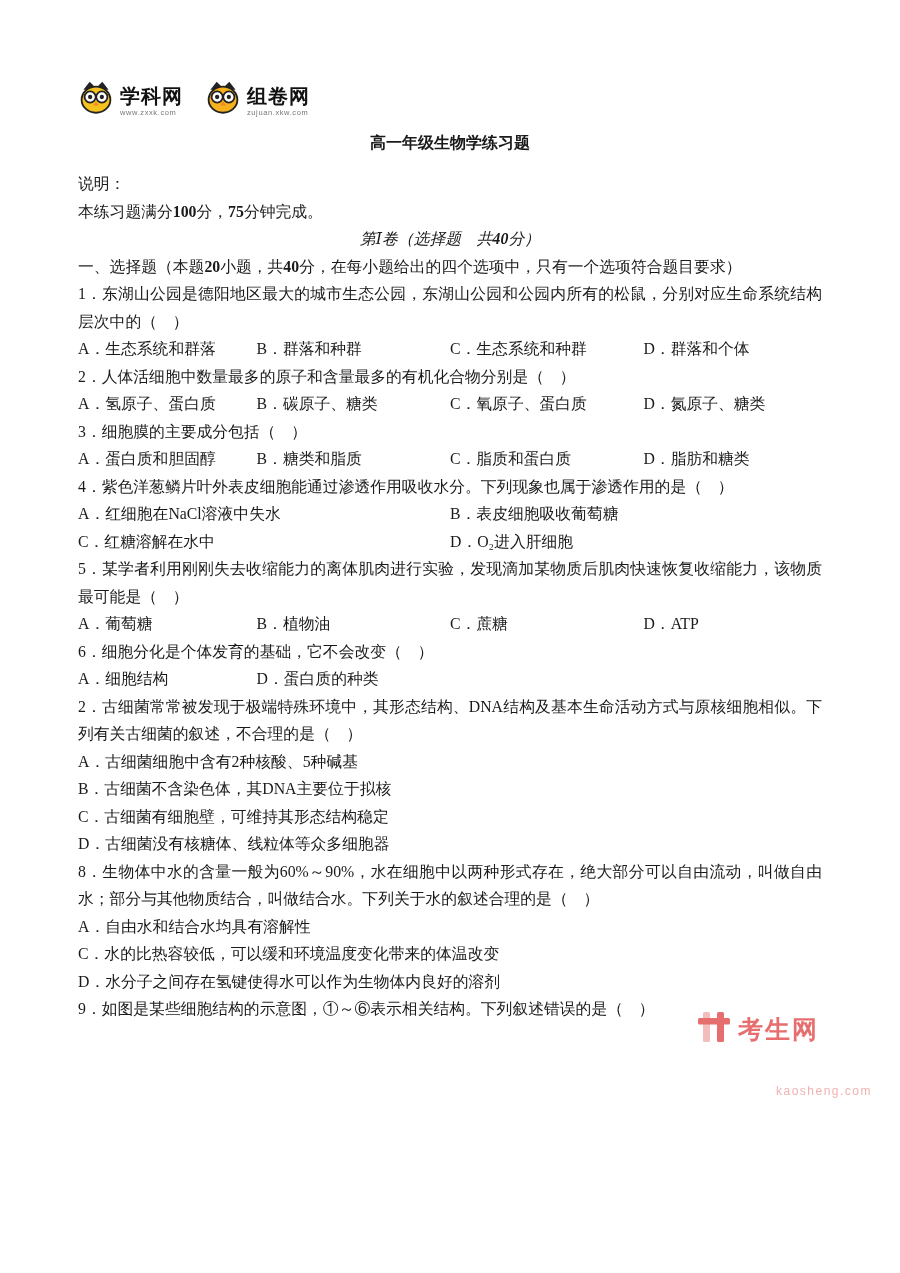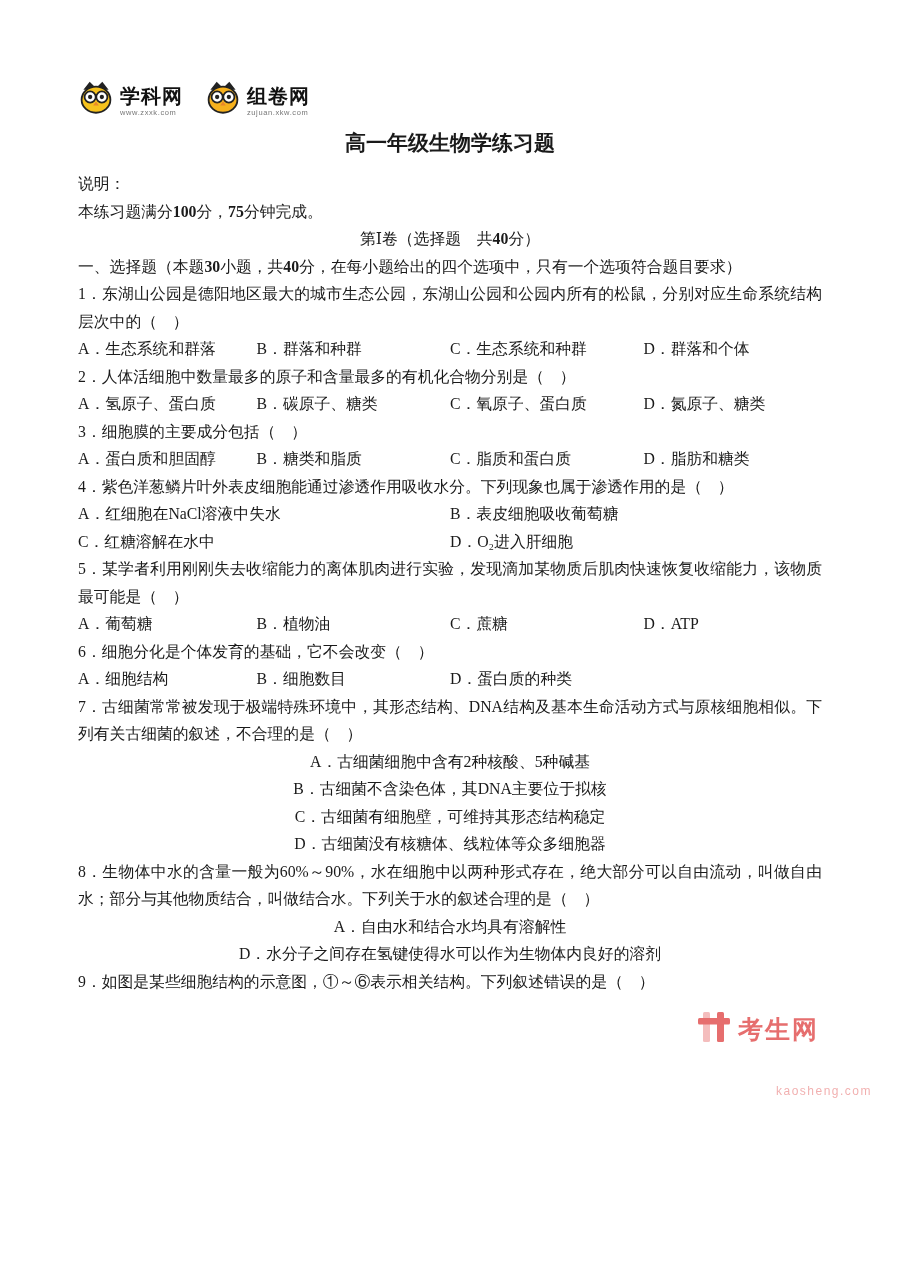--- a/index.html
+++ b/index.html
@@ -21,32 +21,32 @@
   .logo-text{display:flex;flex-direction:column;line-height:1;}
   .logo-name{
     font-family:"Liberation Sans","DejaVu Sans",sans-serif;
     font-weight:bold;font-size:20px;color:#111;letter-spacing:1px;
   }
   .logo-sub{
     font-family:"Liberation Sans","DejaVu Sans",sans-serif;
     font-size:7.5px;color:#777;margin-top:3px;letter-spacing:.6px;
   }
   
-  .title{font-size:21px;font-weight:bold;text-align:center;line-height:30px;margin:8px 0 12px;}
-  .center{text-align:center;}
+  .title{font-size:16px;font-weight:bold;text-align:center;line-height:30px;margin:8px 0 12px;}
+  .center{text-align:center;font-style:italic;}
   p.line{margin:0;}
   .bold-nums b{font-weight:bold;}
   
   .question{margin:0;}
   .stem{text-align:justify;}
   .options{display:grid;}
   .options .option{display:block;}
   .row4{grid-template-columns:24% 26% 26% 24%;}
   .grid2{grid-template-columns:50% 50%;}
-  .stack{grid-template-columns:100%;text-align:center;}
+  .stack{grid-template-columns:100%;}
   
   .watermark{
     position:absolute;right:28px;bottom:18px;opacity:.85;
     display:flex;flex-direction:column;align-items:flex-start;
     font-family:"Liberation Sans","DejaVu Sans",sans-serif;
     gap:33px;
   }
   .wm-row{display:flex;align-items:center;gap:6px;}
   .wm-text{color:var(--wm-red);font-weight:bold;font-size:25px;letter-spacing:2px;}
   .wm-sub{color:var(--wm-red);opacity:.55;font-size:12px;letter-spacing:1.5px;margin-top:2px;margin-left:44px;padding-left:36px;}
@@ -94,21 +94,21 @@
           <span class="logo-sub">zujuan.xkw.com</span>
         </span>
       </div>
     </div>
 
     <h1 class="title">高一年级生物学练习题</h1>
 
     <p class="line">说明：</p>
     <p class="line bold-nums">本练习题满分<b>100</b>分，<b>75</b>分钟完成。</p>
     <p class="line center bold-nums">第Ⅰ卷（选择题　共<b>40</b>分）</p>
-    <p class="line bold-nums stem">一、选择题（本题<b>30</b>小题，共<b>40</b>分，在每小题给出的四个选项中，只有一个选项符合题目要求）</p>
+    <p class="line bold-nums stem">一、选择题（本题<b>20</b>小题，共<b>40</b>分，在每小题给出的四个选项中，只有一个选项符合题目要求）</p>
 
     <div id="questions">
         <div class="question">
           <p class="stem line">1．东湖山公园是德阳地区最大的城市生态公园，东湖山公园和公园内所有的松鼠，分别对应生命系统结构层次中的（　）</p>
           <div class="options row4">
             <span class="option">A．生态系统和群落</span>
             <span class="option">B．群落和种群</span>
             <span class="option">C．生态系统和种群</span>
             <span class="option">D．群落和个体</span>
           </div>
@@ -146,37 +146,37 @@
             <span class="option">A．葡萄糖</span>
             <span class="option">B．植物油</span>
             <span class="option">C．蔗糖</span>
             <span class="option">D．ATP</span>
           </div>
         </div>
         <div class="question">
           <p class="stem line">6．细胞分化是个体发育的基础，它不会改变（　）</p>
           <div class="options row4">
             <span class="option">A．细胞结构</span>
-            <span class="option">B．细胞数目</span>
             <span class="option">D．蛋白质的种类</span>
           </div>
         </div>
         <div class="question">
-          <p class="stem line">7．古细菌常常被发现于极端特殊环境中，其形态结构、DNA结构及基本生命活动方式与原核细胞相似。下列有关古细菌的叙述，不合理的是（　）</p>
+          <p class="stem line">2．古细菌常常被发现于极端特殊环境中，其形态结构、DNA结构及基本生命活动方式与原核细胞相似。下列有关古细菌的叙述，不合理的是（　）</p>
           <div class="options stack">
             <span class="option">A．古细菌细胞中含有2种核酸、5种碱基</span>
             <span class="option">B．古细菌不含染色体，其DNA主要位于拟核</span>
             <span class="option">C．古细菌有细胞壁，可维持其形态结构稳定</span>
             <span class="option">D．古细菌没有核糖体、线粒体等众多细胞器</span>
           </div>
         </div>
         <div class="question">
           <p class="stem line">8．生物体中水的含量一般为60%～90%，水在细胞中以两种形式存在，绝大部分可以自由流动，叫做自由水；部分与其他物质结合，叫做结合水。下列关于水的叙述合理的是（　）</p>
           <div class="options stack">
             <span class="option">A．自由水和结合水均具有溶解性</span>
+            <span class="option">C．水的比热容较低，可以缓和环境温度变化带来的体温改变</span>
             <span class="option">D．水分子之间存在氢键使得水可以作为生物体内良好的溶剂</span>
           </div>
         </div>
         <div class="question">
           <p class="stem line">9．如图是某些细胞结构的示意图，①～⑥表示相关结构。下列叙述错误的是（　）</p>
         </div>
       </div>
 
   </div>
 

